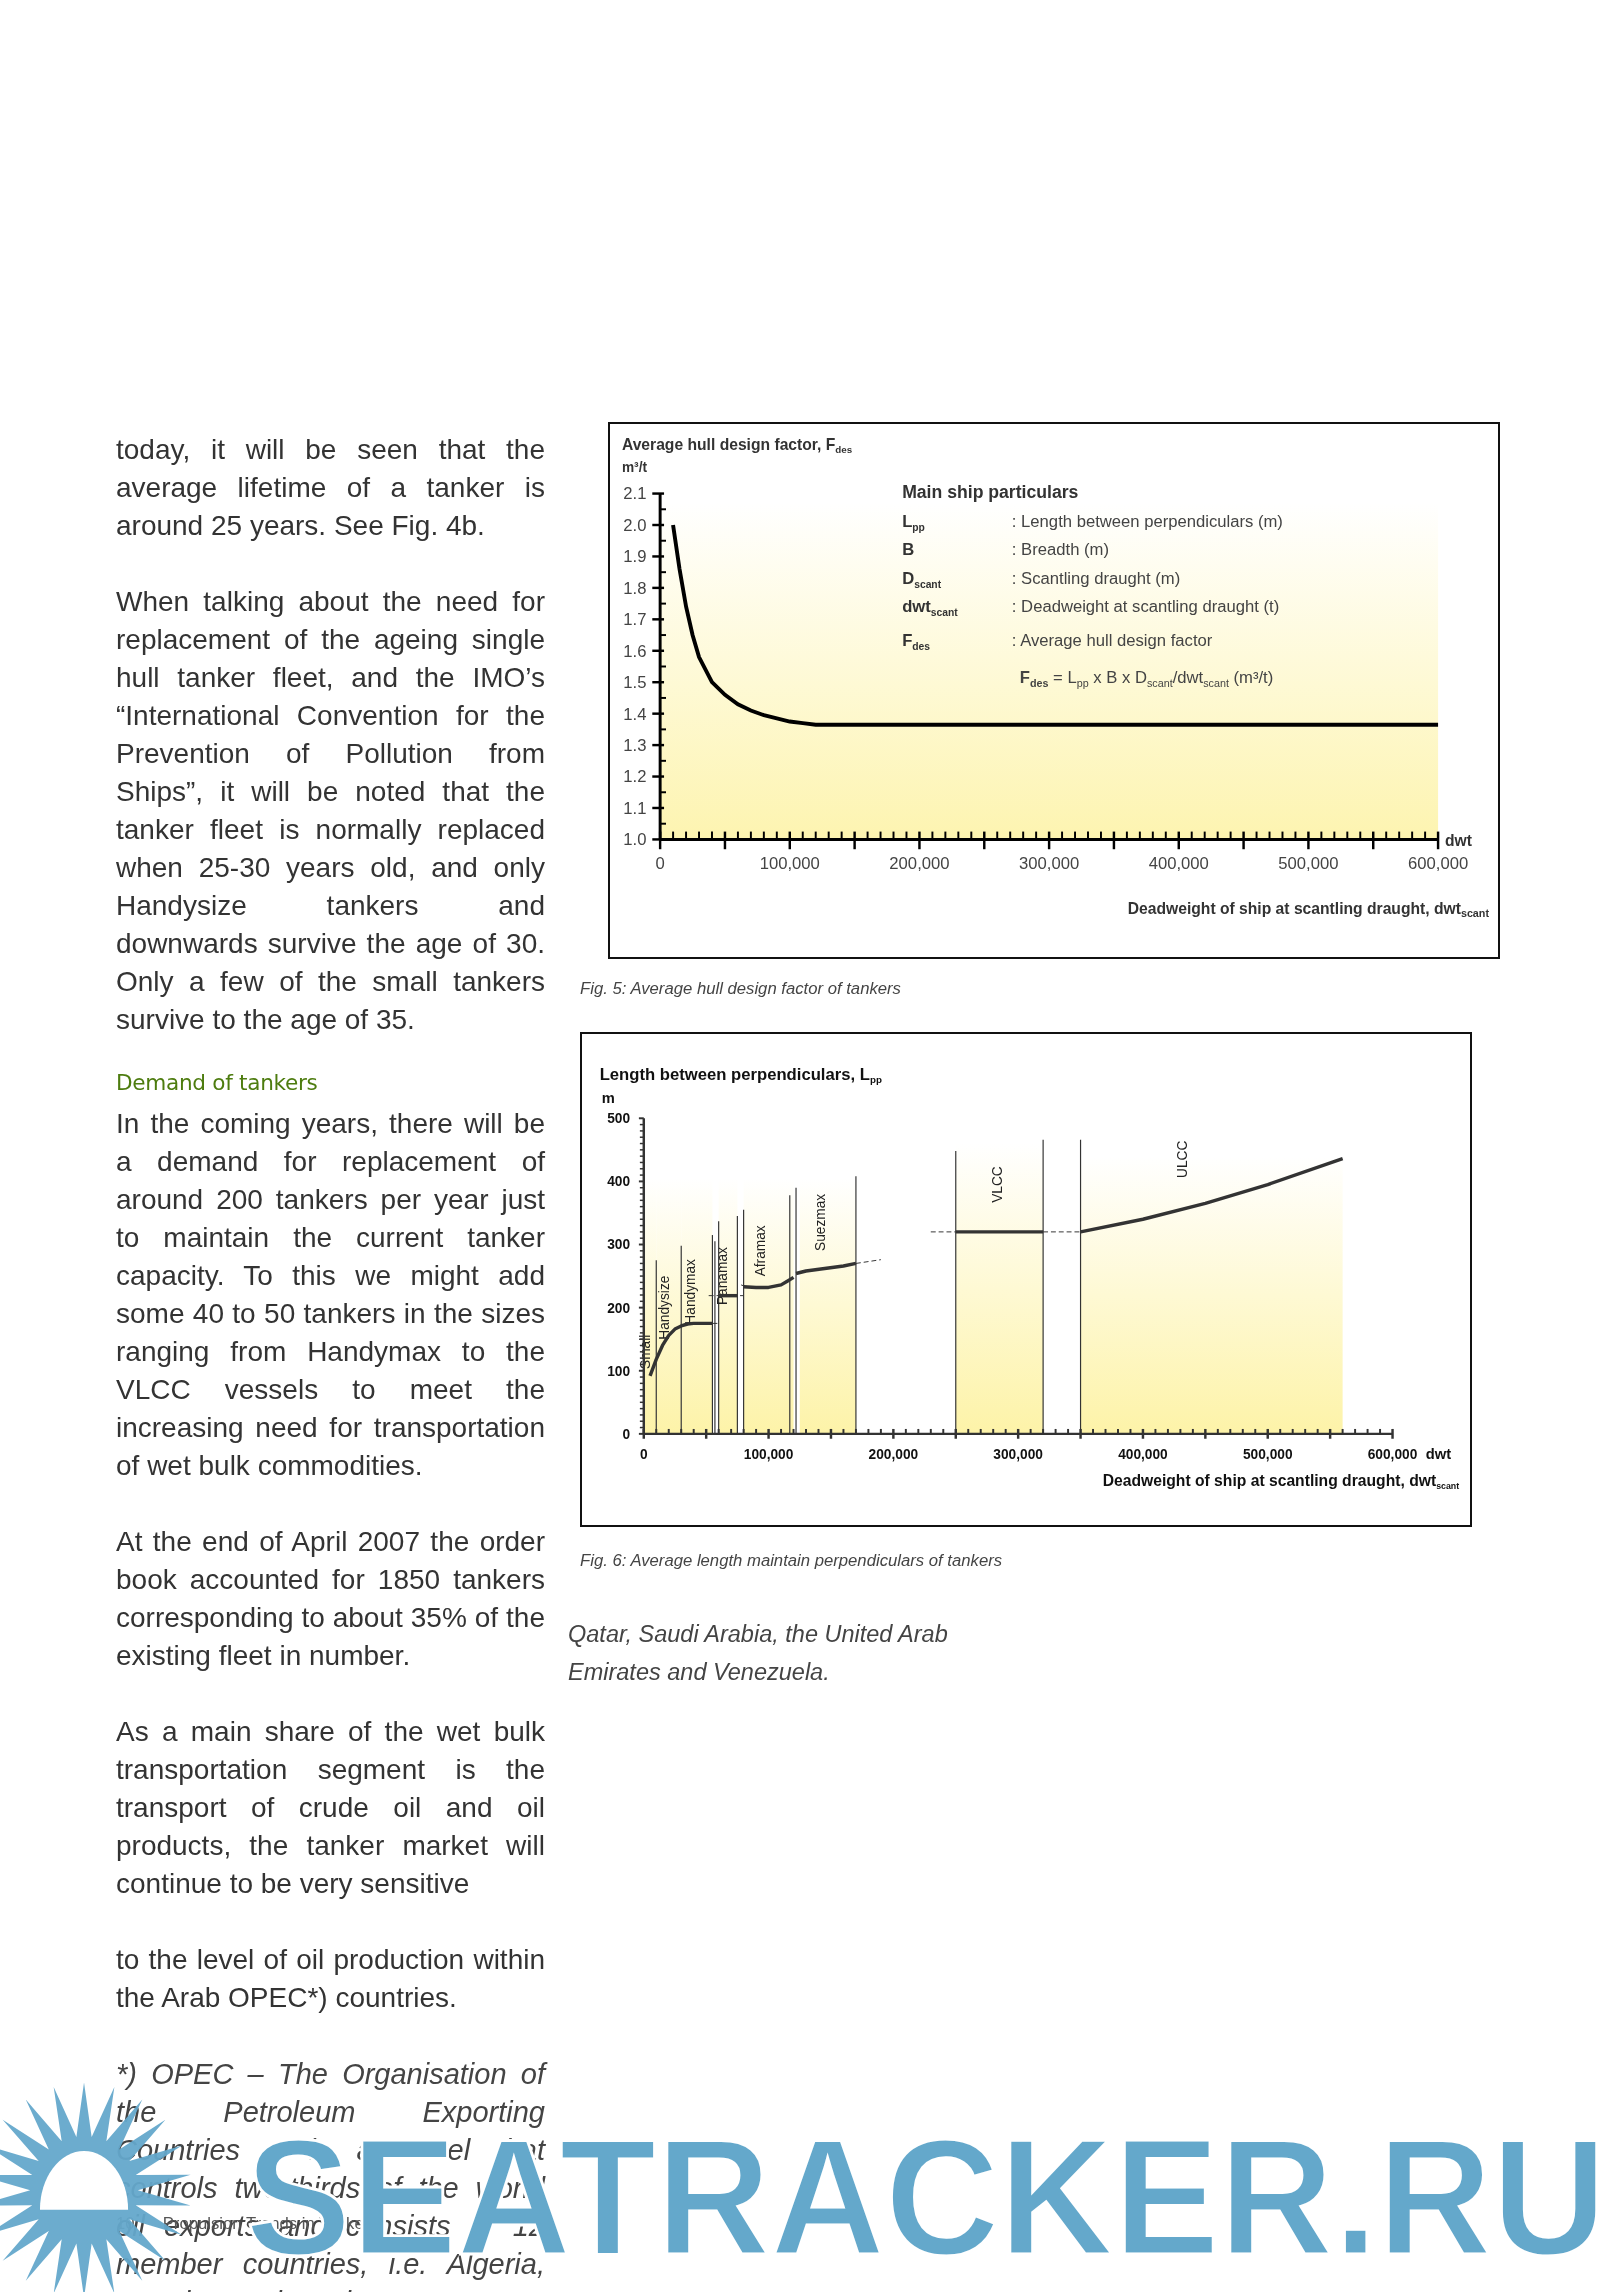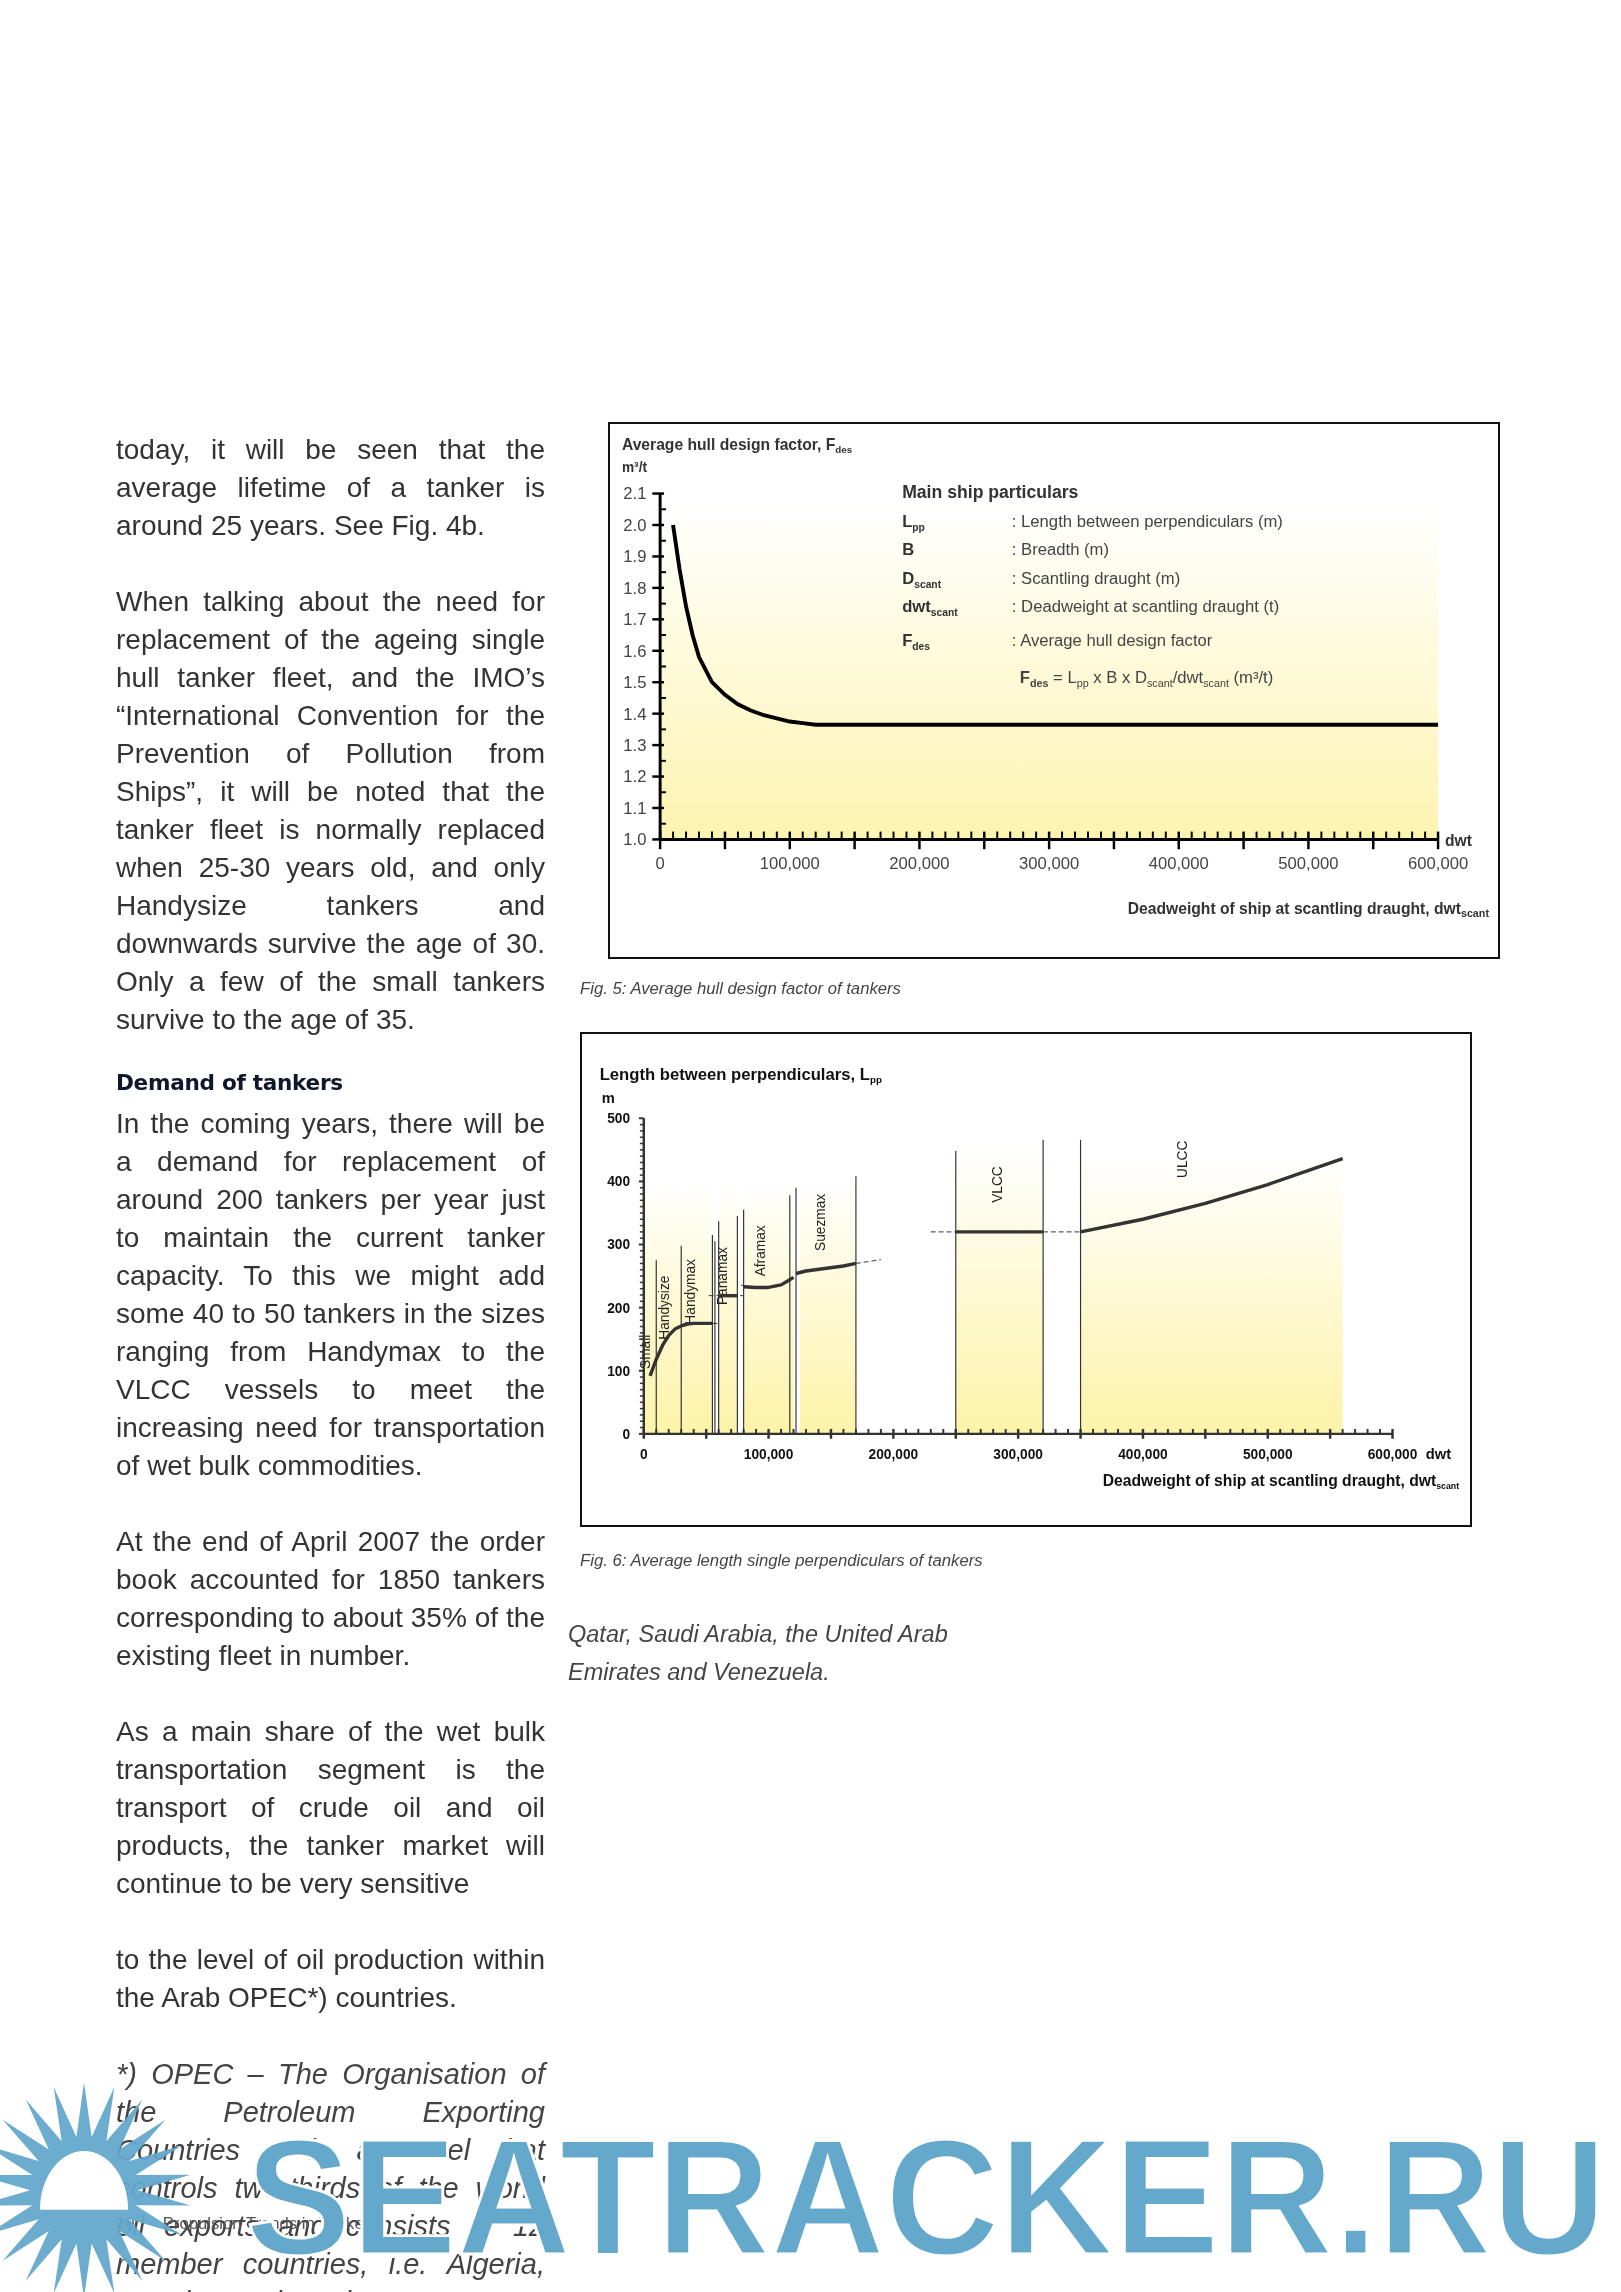--- a/index.html
+++ b/index.html
@@ -1,20 +1,20 @@
 <!DOCTYPE html>
 <html><head>
 <meta charset="utf-8">
 <style>
   html, body { margin:0; padding:0; background:#ffffff; }
   body { width:1621px; height:2293px; position:relative; overflow:hidden; font-family:"Liberation Sans", sans-serif; color:#2a2a2a; }
   .col-left { position:absolute; left:116px; top:431px; width:429px; }
   .para { font-size:28px; line-height:38px; text-align:justify; margin:0; color:#333; font-weight:300; }
   .para.gap { margin-top:38px; }
-  .heading { font-size:21.6px; line-height:29px; margin:29px 0 7.8px 0; color:#0f172a; font-family:"DejaVu Sans", sans-serif; font-weight:bold; letter-spacing:-0.3px; }
+  .heading { font-size:21.6px; line-height:29px; margin:29px 0 7.8px 0; color:#4d7c0f; font-family:"DejaVu Sans", sans-serif; font-weight:normal; letter-spacing:-0.3px; }
   .footnote { font-style:italic; font-size:29px; line-height:38px; text-align:justify; margin:38px 0 0 0; color:#444; }
   .figure-frame { position:absolute; border:2px solid #111; background:#fff; }
   #fig5 { left:580px; top:422px; width:888px; height:533px;margin-left:28px; }
   #fig6 { left:580px; top:1032px; width:888px; height:491px; }
   svg text { font-family:"Liberation Sans", sans-serif; }
   .caption { position:absolute; font-style:italic; font-size:16.7px; color:#444; }
   .right-text { position:absolute; left:568px; top:1615px; width:431px; font-style:italic; font-size:23.5px; line-height:38px; color:#444; }
   .footer { position:absolute; left:116px; top:2214px; font-size:16.7px; color:#555; }
   .footer span { margin-right:23.5px; }
   .watermark { position:absolute; left:0; top:2058px; width:1621px; height:234px; pointer-events:none; }
@@ -367,21 +367,21 @@
         <path d="M69.4 348.8 L75.7 332.0 L82.1 317.8 L88.5 307.5 L94.8 301.1 L101.2 297.9 L107.6 295.9 L113.9 295.3 L120.3 295.3 L133.0 295.3" fill="none" stroke="#333" stroke-width="3.5" stroke-linejoin="round"></path>
         <path d="M139.4 267.0 L158.5 267.0" fill="none" stroke="#333" stroke-width="3.5" stroke-linejoin="round"></path>
         <path d="M164.9 257.9 L177.6 258.6 L190.3 258.6 L203.1 256.0 L209.4 252.2 L215.8 248.3" fill="none" stroke="#333" stroke-width="3.5" stroke-linejoin="round"></path>
         <path d="M218.3 244.4 L228.5 241.8 L247.6 239.3 L266.7 236.7 L279.5 234.1" fill="none" stroke="#333" stroke-width="3.5" stroke-linejoin="round"></path>
         <path d="M381.3 201.9 L470.5 201.9" fill="none" stroke="#333" stroke-width="3.5" stroke-linejoin="round"></path>
         <path d="M508.7 201.9 L572.3 189.0 L636.0 172.9 L699.7 153.6 L776.1 127.2" fill="none" stroke="#333" stroke-width="3.5" stroke-linejoin="round"></path>
       </g>
     <text x="895" y="461" font-size="16" font-weight="bold" fill="#111" text-anchor="end" id="c2xlabel"><tspan>Deadweight of ship at scantling draught, dwt</tspan><tspan font-size="9" dy="3">scant</tspan></text>
   </svg>
 </div>
-<div class="caption" style="left:580px; top:1551px;">Fig. 6: Average length single perpendiculars of tankers</div>
+<div class="caption" style="left:580px; top:1551px;">Fig. 6: Average length maintain perpendiculars of tankers</div>
 
 <div class="right-text">Qatar, Saudi Arabia, the United Arab Emirates and Venezuela.</div>
 
 <div class="footer">
   <span>10</span>
   <span>Propulsion Trends in Tankers</span>
 </div>
 
 <svg class="watermark" viewBox="0 0 1654 239">
   <g id="sunburst">

